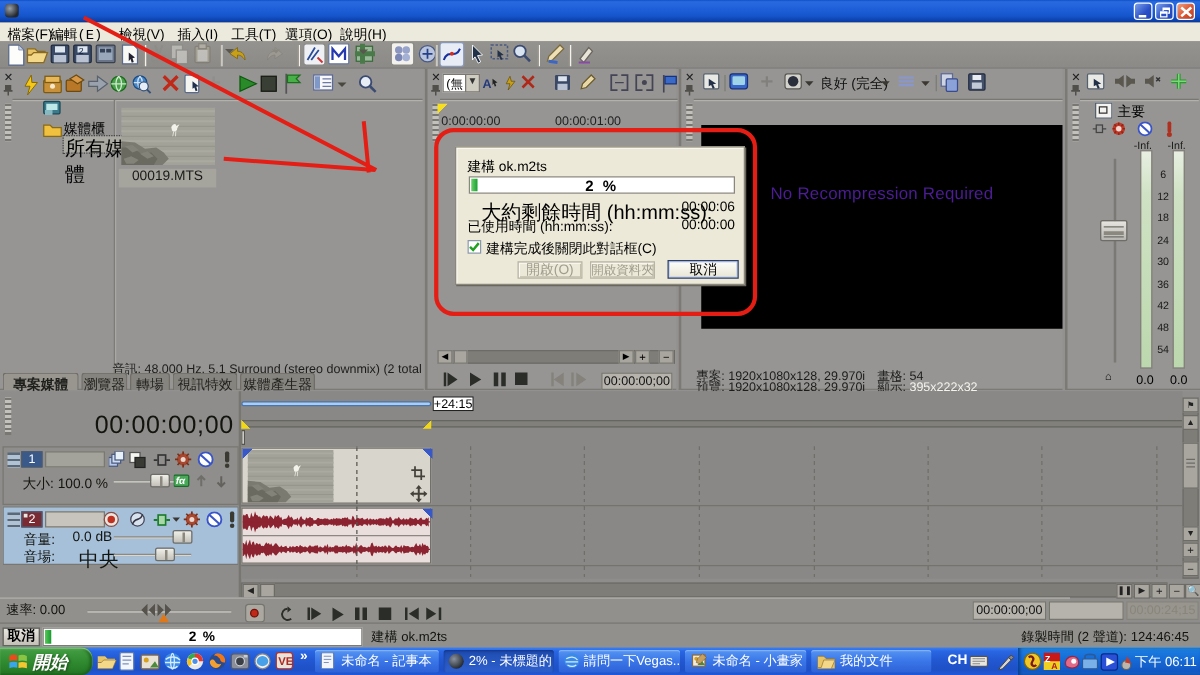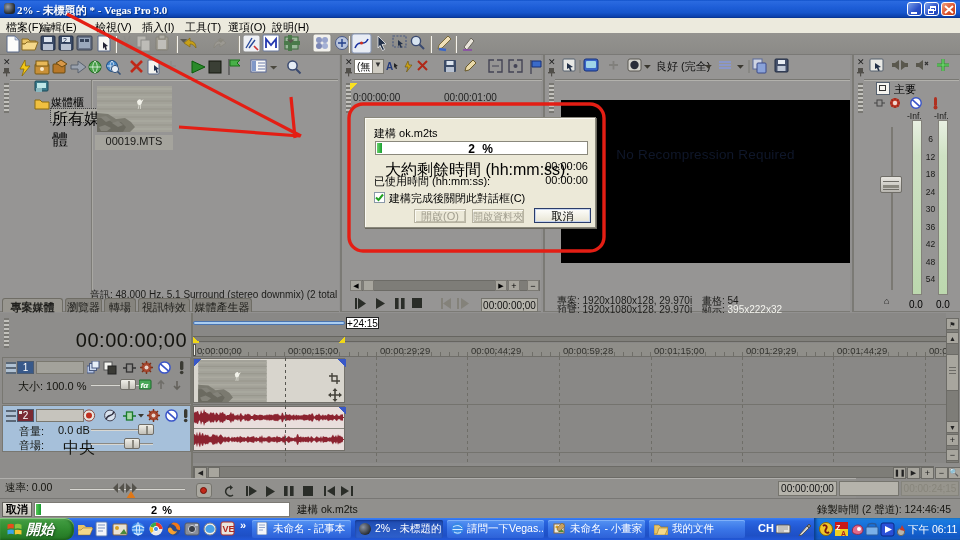--- a/index.html
+++ b/index.html
@@ -23,38 +23,37 @@
 .panel{background:#969594;}
 
 #taskbar{left:0;top:518px;width:960px;height:22px;background:linear-gradient(180deg,#3a80f4 0%,#2a66e2 14%,#2258d2 45%,#1e50c6 80%,#2258d8 100%);}
 .taskbtn{position:absolute;top:2px;height:18px;border-radius:2px;background:linear-gradient(180deg,#5694f2,#3a76e8 50%,#2e62d8);box-shadow:inset 0 1px 0 #7fb0f8;color:#fff;font-size:10.5px;overflow:hidden;}
 .taskbtn span{white-space:nowrap;}
 </style></head>
 <body>
 
 <div class="abs" id="titlebar">
   <div class="abs ticon"></div>
-  <div class="abs ttext">2% - 未標題的 * - Vegas Pro 9.0</div>
 </div>
 <div class="abs wbtn" id="btnmin">
     <div style="position:absolute;left:3px;top:9px;width:6px;height:2px;background:#fff;"></div>
   </div>
 <div class="abs wbtn" id="btnmax">
     <div style="position:absolute;left:5px;top:3px;width:6px;height:5px;border:1px solid #fff;border-top-width:2px;"></div>
     <div style="position:absolute;left:3px;top:6px;width:6px;height:5px;border:1px solid #fff;border-top-width:2px;background:#2a50c8;"></div>
   </div>
 <div class="abs wbtn" id="btncls">
     <svg style="position:absolute;left:2px;top:2px;" width="10" height="9" viewBox="0 0 10 9">
       <path d="M1 1l8 7M9 1L1 8" stroke="#fff" stroke-width="2"></path>
     </svg>
   </div>
 
 <div class="abs" id="menubar">
   <span style="left:6px;">檔案(F)</span>
-    <span style="left:40px;">編輯(E)</span>
+    <span style="left:40px;font-family:Liberation Mono, monospace;">編輯(E)</span>
     <span style="left:95px;">檢視(V)</span>
     <span style="left:142px;">插入(I)</span>
     <span style="left:185px;">工具(T)</span>
     <span style="left:228px;">選項(O)</span>
     <span style="left:272px;">說明(H)</span>
 </div>
 
 <div class="abs" id="maintb"></div>
 
 <style>
@@ -406,21 +405,21 @@
       </g>
     <g transform="translate(216,2)">
         <rect width="13" height="13" rx="1" fill="#44506a" stroke="#222c42"></rect>
         <rect x="3" y="1" width="7" height="4" fill="#e8ecf2"></rect>
         <rect x="2.5" y="7" width="8" height="5" fill="#c2cad8"></rect>
       </g>
   </svg>
   <div class="abs" style="left:10px;top:24px;width:295px;height:1px;background:#787772;box-shadow:0 1px 0 #b2b1ac;"></div>
 
   <div class="abs" style="left:16px;top:45px;width:289px;height:163px;background:#000;"></div>
-  <div class="abs" style="left:16px;top:45px;width:289px;height:163px;color:#0f172a;font-size:13.5px;text-align:center;padding-top:47px;letter-spacing:0.2px;">No Recompression Required</div>
+  <div class="abs" style="left:16px;top:45px;width:289px;height:163px;color:#4c1d95;font-size:13.5px;text-align:center;padding-top:47px;letter-spacing:0.2px;">No Recompression Required</div>
 
   <div class="abs" style="left:12px;top:239px;font-size:10px;color:#1c1c1a;">專案: 1920x1080x128, 29.970i</div>
   <div class="abs" style="left:12px;top:248px;font-size:10px;color:#1c1c1a;">預覽: 1920x1080x128, 29.970i</div>
   <div class="abs" style="left:157px;top:239px;font-size:10px;color:#1c1c1a;">畫格: 54</div>
   <div class="abs" style="left:157px;top:248px;font-size:10px;color:#1c1c1a;">顯示: <span style="color:#f4f4ee;">395x222x32</span></div>
 </div>
 
 <div class="abs panel" style="left:852px;top:55px;width:108px;height:257px;border-left:2px solid #7b7a75;border-bottom:1px solid #7b7a75;">
   <div class="pclose" style="left:3px;top:3px;">✕</div>
   <svg class="abs" style="left:2px;top:12px;" width="9" height="10" viewBox="0 0 9 10">
@@ -519,32 +518,20 @@
 
   <div class="abs" style="left:193px;top:0;width:753px;height:150px;background:#898886;">
 
     <div class="abs" style="left:0;top:8px;width:152px;height:4px;background:#aacdf0;border:1px solid #4a74b0;border-radius:2px;"></div>
     <div class="abs" style="left:153px;top:4px;width:33px;height:12px;background:#fff;border:1px solid #222;font-size:10px;text-align:center;line-height:11px;">+24:15</div>
 
     <div class="abs" style="left:0;top:23px;width:753px;height:6px;background:#81807b;border-top:1px solid #666560;border-bottom:1px solid #666560;"></div>
     <div class="abs" style="left:0;top:23px;width:7px;height:7px;background:linear-gradient(45deg,#f0d818 50%,transparent 50%);"></div>
     <div class="abs" style="left:145px;top:23px;width:7px;height:7px;background:linear-gradient(315deg,#f0d818 50%,transparent 50%);"></div>
 
-    <div class="abs" style="left:0;top:30px;width:753px;height:14px;background:#8f8e89;border-bottom:1px solid #6f6e69;">
-      <div class="abs" style="left:0;top:9px;width:753px;height:5px;background:repeating-linear-gradient(90deg,#6f6e68 0 1px,transparent 1px 9.15px);"></div>
-      <span class="rlbl" style="left:4px;">0:00:00;00</span>
-        <span class="rlbl" style="left:95px;">00:00:15;00</span>
-        <span class="rlbl" style="left:187px;">00:00:29;29</span>
-        <span class="rlbl" style="left:278px;">00:00:44;29</span>
-        <span class="rlbl" style="left:370px;">00:00:59;28</span>
-        <span class="rlbl" style="left:461px;">00:01:15;00</span>
-        <span class="rlbl" style="left:553px;">00:01:29;29</span>
-        <span class="rlbl" style="left:644px;">00:01:44;29</span>
-        <span class="rlbl" style="left:736px;">00:0</span>
-    </div>
 
     <div class="gridv" style="left:92px;"></div>
       <div class="gridv" style="left:183px;"></div>
       <div class="gridv" style="left:274px;"></div>
       <div class="gridv" style="left:366px;"></div>
       <div class="gridv" style="left:458px;"></div>
       <div class="gridv" style="left:549px;"></div>
       <div class="gridv" style="left:640px;"></div>
       <div class="gridv" style="left:732px;"></div>
 

